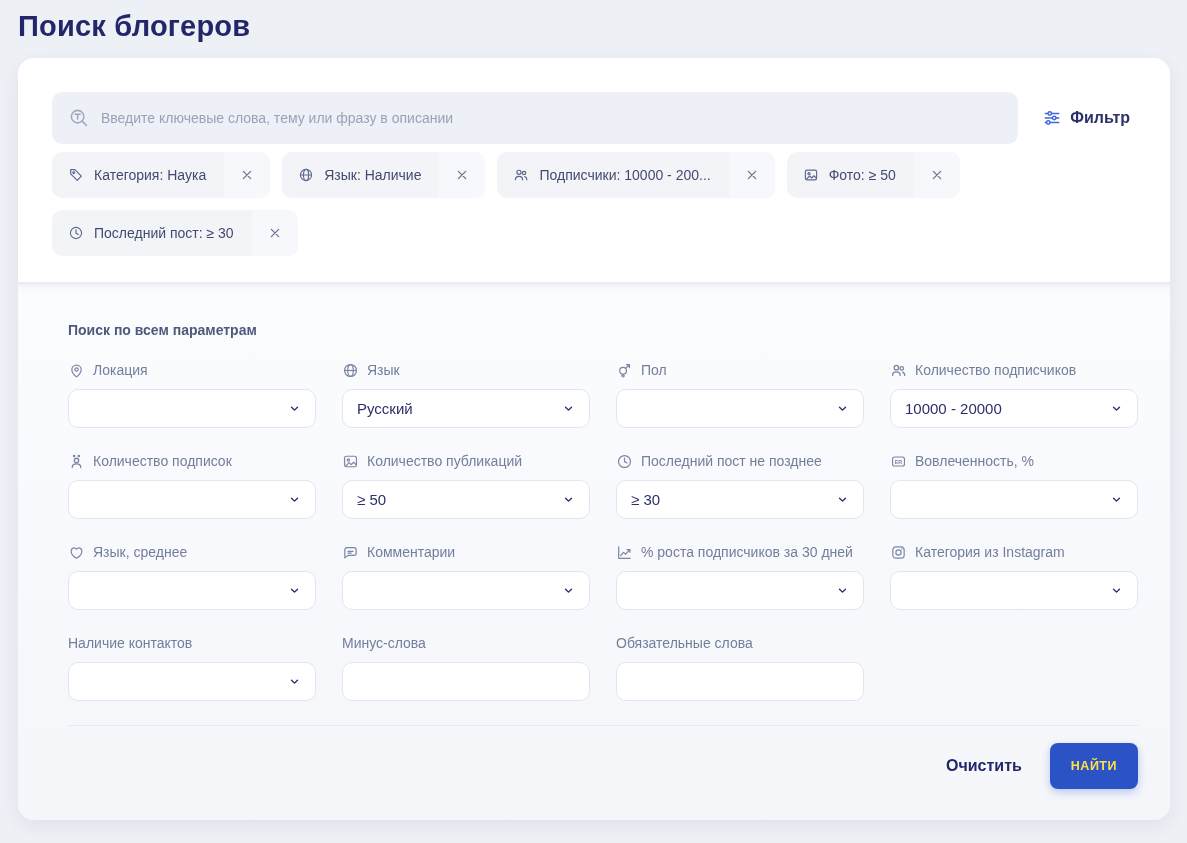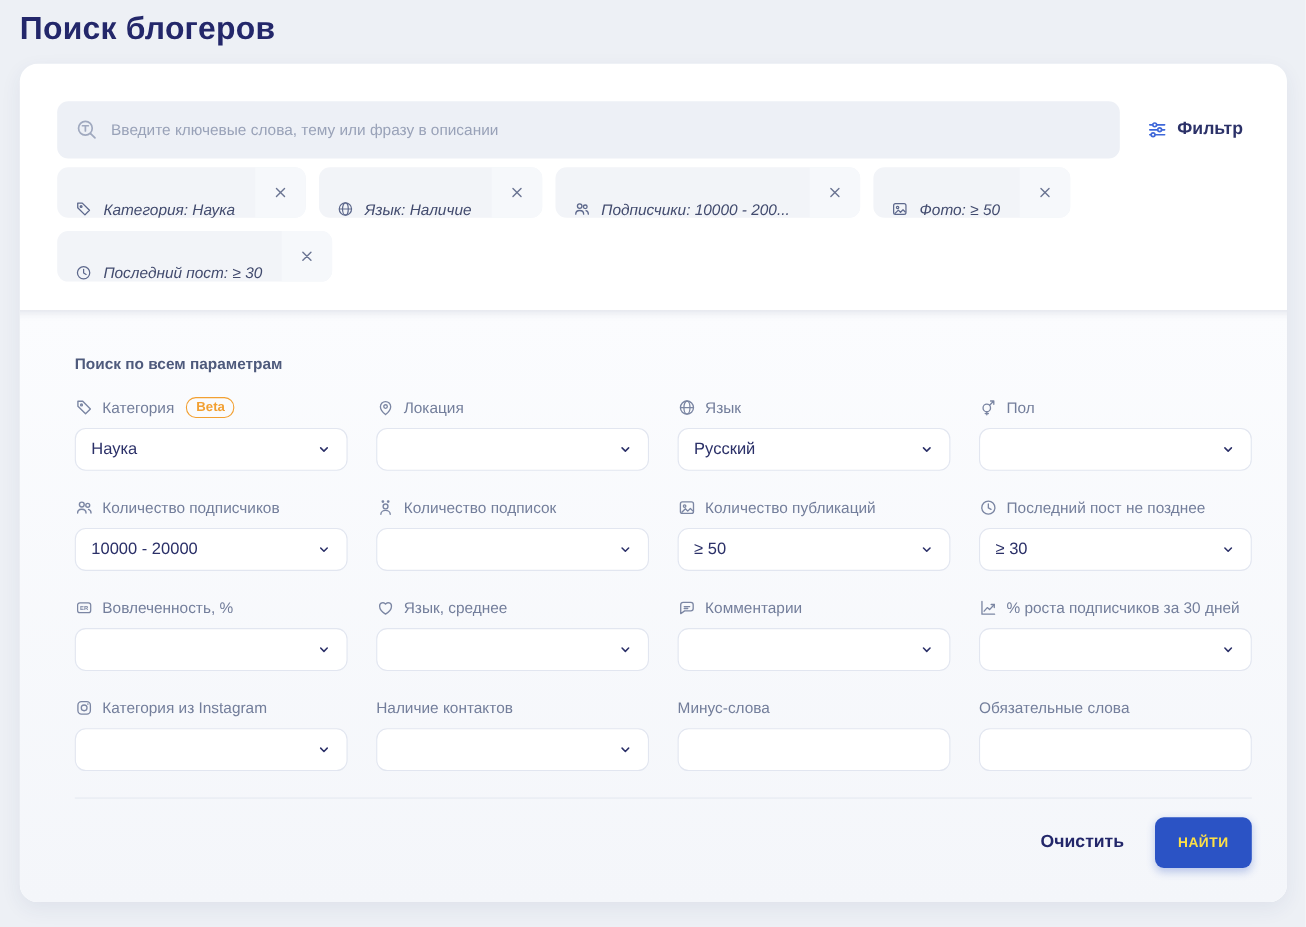--- a/index.html
+++ b/index.html
@@ -48,23 +48,23 @@
     font:600 16px "Liberation Sans", sans-serif;
     color:#2b3168;
   }
   .filter-btn .ic { color:#3f68d9; }
   .chips { margin-top:8px; display:flex; flex-wrap:wrap; gap:12px 12px; }
   .chip {
     display:inline-flex; align-items:stretch; height:46px;
     background:#f2f4f8; border-radius:10px; overflow:hidden;
   }
   .chip-main {
-    display:flex; align-items:flex-end; gap:10px;
+    display:flex; align-items:center; gap:10px;
     padding:0 18px 0 16px;
-    font-size:14px; color:#424b6e;font-style:italic;
+    font-size:14px; color:#424b6e;
   }
   .chip-main .ic { color:#5d688c; }
   .chip-x {
     width:46px; border:none; cursor:pointer;
     background:#f6f8fb;
     display:flex; align-items:center; justify-content:center;
     color:#6a7492;
   }
   
   .panel {
@@ -275,40 +275,20 @@
         </div>
       </div>
   </div>
 
   <div class="panel">
     <div class="panel-title">Поиск по всем параметрам</div>
     <div class="form-grid" id="form-grid">
         <div class="field">
           <div class="field-label">
             <span class="ic ic-17">
-              <svg viewBox="0 0 24 24" fill="none" stroke="currentColor" stroke-width="1.8" stroke-linejoin="round">
-                <path d="M4 4h6.2L20 13.8 13.8 20 4 10.2V4z"></path>
-                <circle cx="8.6" cy="8.6" r="1.2"></circle>
-              </svg>
-            </span>
-            <span>Категория</span>
-            <span class="beta">Beta</span>
-          </div>
-          <div class="control">
-            <span class="value">Наука</span>
-            <span class="ic chev">
-              <svg viewBox="0 0 24 24" fill="none" stroke="currentColor" stroke-width="2.6" stroke-linecap="round" stroke-linejoin="round">
-                <path d="M6.5 9.5 12 15l5.5-5.5"></path>
-              </svg>
-            </span>
-          </div>
-        </div>
-        <div class="field">
-          <div class="field-label">
-            <span class="ic ic-17">
               <svg viewBox="0 0 24 24" fill="none" stroke="currentColor" stroke-width="1.7">
                 <path d="M12 21s-6.6-5.4-6.6-10.1A6.6 6.6 0 0 1 18.6 10.9C18.6 15.6 12 21 12 21z"></path>
                 <circle cx="12" cy="10.7" r="2.3"></circle>
               </svg>
             </span>
             <span>Локация</span>
           </div>
           <div class="control">
             <span class="value"></span>
             <span class="ic chev">

